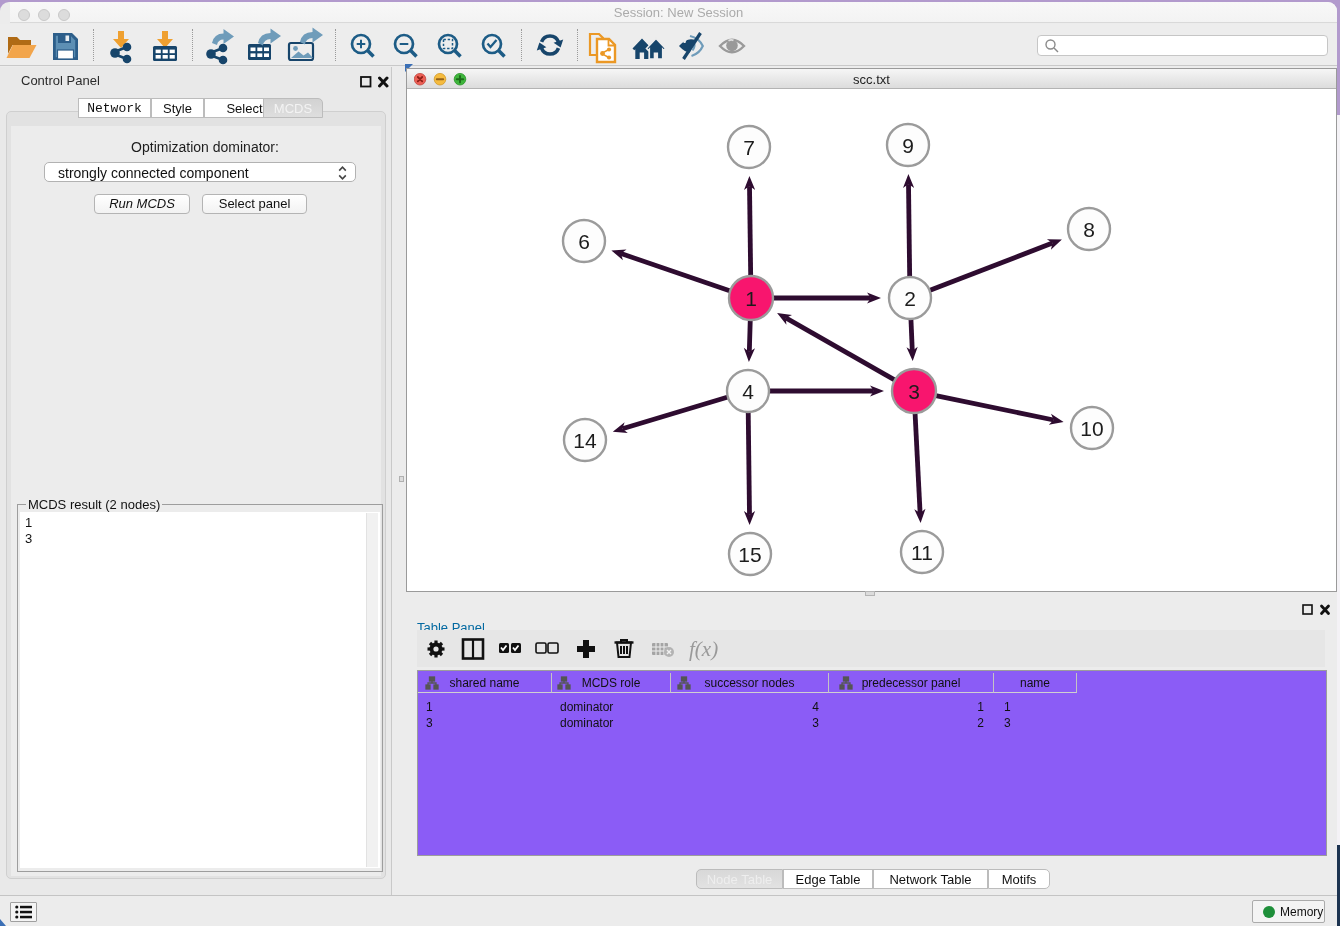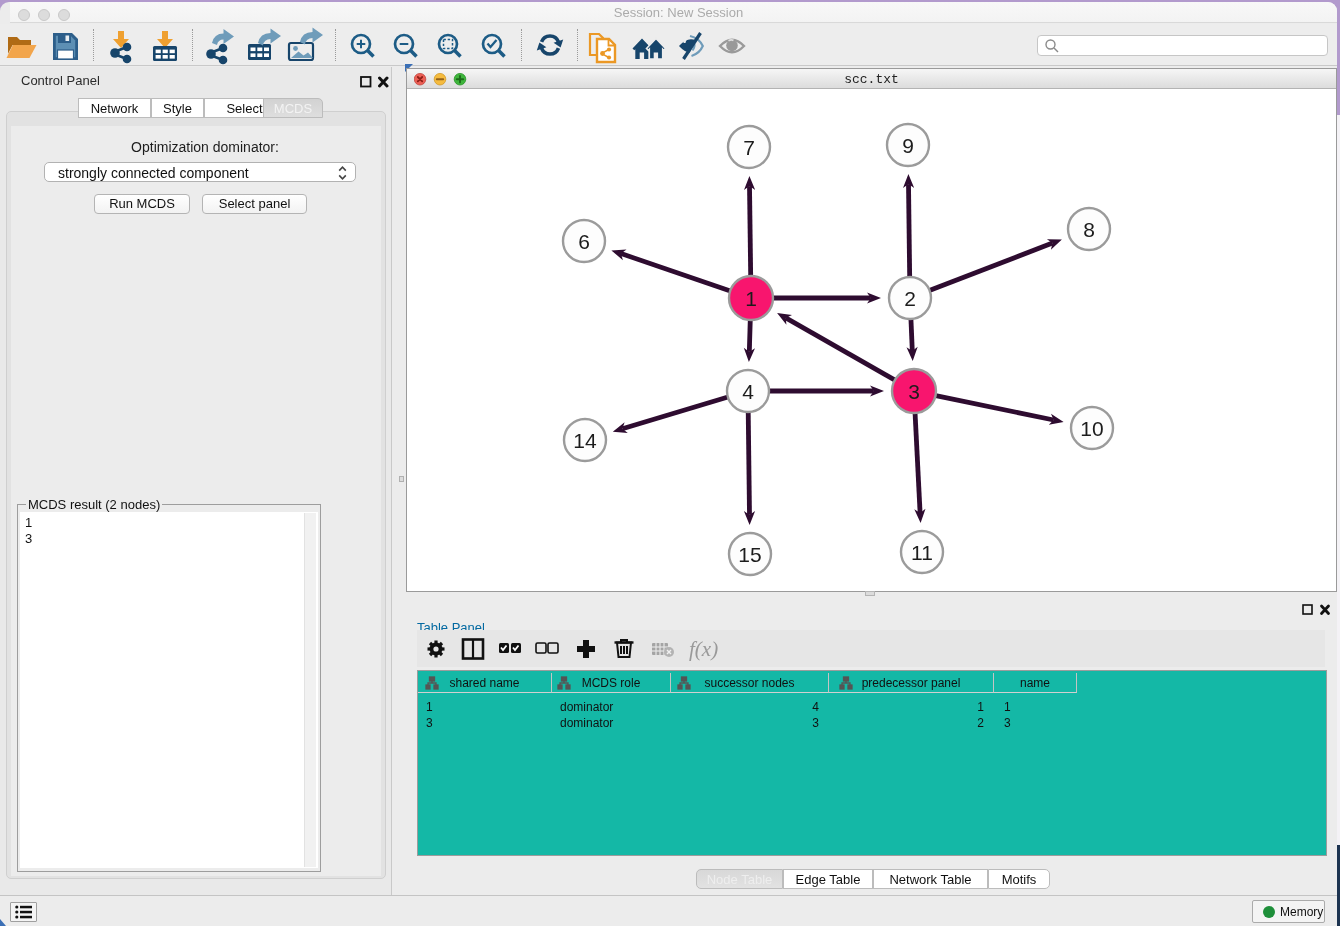--- a/index.html
+++ b/index.html
@@ -26,39 +26,39 @@
 #cpanel { position:absolute; left:0; top:65px; width:392px; height:828px; background:#e9e9e9; border-right:1px solid #c9c9c9;}
 #cp-title { position:absolute; left:14px; top:6px; font-size:13px; color:#2b2b2b;margin-left:7px; }
 .tab { position:absolute; z-index:3; top:31px; height:20px; font-size:13px; color:#111;
   background:#fff; border:1px solid #bcbcbc; text-align:center; line-height:19px; }
 #tabpane { position:absolute; left:6px; top:44px; width:380px; height:768px;
   background:#e2e2e2; border:1px solid #cfcfcf; border-radius:5px; }
 #tabinner { position:absolute; left:11px; top:59px; width:370px; height:750px; background:#ececec; }
 .btn { position:absolute; height:20px; background:linear-gradient(#ffffff,#f2f2f2);
   border:1px solid #b4b4b4; border-radius:4px; font-size:13px; color:#111;
   text-align:center; line-height:18px; }
-#mcds-fs { position:absolute; left:17px; top:437px; width:304px; height:368px;
+#mcds-fs { position:absolute; left:17px; top:437px; width:366px; height:368px;
   border:1px solid #9d9d9d;padding-left:45px; }
 #mcds-legend { position:absolute; left:8px; top:-8px; background:#ececec;
   font-size:13px; color:#111; padding:0 2px; }
 #mcds-text { position:absolute; left:2px; top:7px; right:2px; bottom:3px; background:#fff;
   font-size:13px; color:#111; padding:3px 0 0 5px; line-height:16px; }
 
 #netwin { position:absolute; left:406px; top:66px; width:931px; height:524px;
   background:#fff; border:1px solid #9a9a9a; }
 #nw-title { position:absolute; left:0; top:0; width:100%; height:20px;
   background:linear-gradient(#f6f6f6,#dcdcdc); border-bottom:1px solid #b3b3b3; }
 #nw-title span { position:absolute; width:100%; text-align:center; top:3px;
-  font-size:13px; color:#222;font-family:Liberation Mono, monospace; }
+  font-size:13px; color:#222; }
 
 #tpanel { position:absolute; left:406px; top:594px; width:930px; height:299px; background:#ececec; }
 #tp-title { position:absolute; left:11px; top:24px; font-size:13px; color:#0369a1; }
 #tp-toolbar { position:absolute; left:11px; top:34px; width:908px; height:37px; background:#e6e6e6; }
 #tp-table { position:absolute; left:11px; top:74px; width:910px; height:186px;
-  background:#14b8a6; border:1px solid #9c9c9c; }
+  background:#8b5cf6; border:1px solid #9c9c9c; }
 .th { position:absolute; top:2px; height:20px; border-right:1px solid #c4c4c4; border-bottom:1px solid #d0d0d0;
   font-size:12px; color:#111; text-align:center; line-height:20px; }
 .td { position:absolute; font-size:12px; color:#111; height:16px; line-height:16px; }
 .btab { position:absolute; top:273px; height:20px; background:#fff; border:1px solid #bcbcbc;
   font-size:13px; color:#111; text-align:center; line-height:19px; }
 
 #statusbar { position:absolute; left:0; top:893px; width:1337px; height:33px;
   background:#ececec; border-top:1px solid #c4c4c4; }
 #membtn { position:absolute; right:12px; top:4px; width:73px; height:23px;
   background:#f4f4f4; border:1px solid #ababab; border-radius:2px; font-size:12px; color:#111; }
@@ -232,34 +232,34 @@
     </div>
   </div>
 
   <div id="cpanel">
     <div id="cp-title">Control Panel</div>
     <svg class="abs" style="left:360px;top:9px" width="30" height="12" viewBox="0 0 30 12">
       <rect x="1" y="1" width="9.5" height="9.5" fill="none" stroke="#111" stroke-width="1.8"></rect>
       <path d="M19.5 2 L27 10 M27 2 L19.5 10" stroke="#111" stroke-width="3" stroke-linecap="round"></path>
     </svg>
     <div id="tabpane"></div>
-    <div class="tab" style="left:78px; width:73px;">Network</div>
+    <div class="tab" style="left:78px; width:73px;font-family:Liberation Mono, monospace;">Network</div>
     <div class="tab" style="left:151px; width:53px;">Style</div>
     <div class="tab" style="left:204px; width:81px;">Select</div>
     <div class="tab" style="left:263px; width:60px; background:linear-gradient(#d2d2d2,#dedede); color:#f3f3f3; border-radius:0 5px 0 0;">MCDS</div>
     <div id="tabinner" class="abs"></div>
     <div class="abs" style="left:9px; top:72px; width:392px; text-align:center; font-size:14px; color:#1d1d1d;">Optimization dominator:</div>
     <div class="abs" style="left:44px; top:95px; width:312px; height:20px; background:#fff; border:1px solid #b2b2b2; border-radius:5px;">
       <span class="abs" style="left:13px; top:2px; font-size:14px; color:#111;">strongly connected component</span>
       <svg class="abs" style="right:7px; top:3px;" width="11" height="14" viewBox="0 0 11 14">
         <path d="M2.2 4.6 L5.5 1.2 L8.8 4.6" fill="none" stroke="#444" stroke-width="1.6"></path>
         <path d="M2.2 9.4 L5.5 12.8 L8.8 9.4" fill="none" stroke="#444" stroke-width="1.6"></path>
       </svg>
     </div>
-    <div class="btn" style="left:94px; top:127px; width:96px;">Run MCDS</div>
+    <div class="btn" style="left:94px; top:127px; width:96px;font-style:italic;">Run MCDS</div>
     <div class="btn" style="left:202px; top:127px; width:105px;">Select panel</div>
     <div id="mcds-fs">
       <div id="mcds-legend">MCDS result (2 nodes)</div>
       <div id="mcds-text">1<br>3</div>
       <div class="abs" style="right:4px; top:8px; bottom:4px; width:12px; background:#f1f1f1; border-left:1px solid #e2e2e2;"></div>
     </div>
   </div>
 
   <svg class="abs" style="left:405px; top:62px" width="8" height="8" viewBox="0 0 8 8">
       <path d="M0 0 L8 0 L0 8 Z" fill="#3b6fb5"></path>

